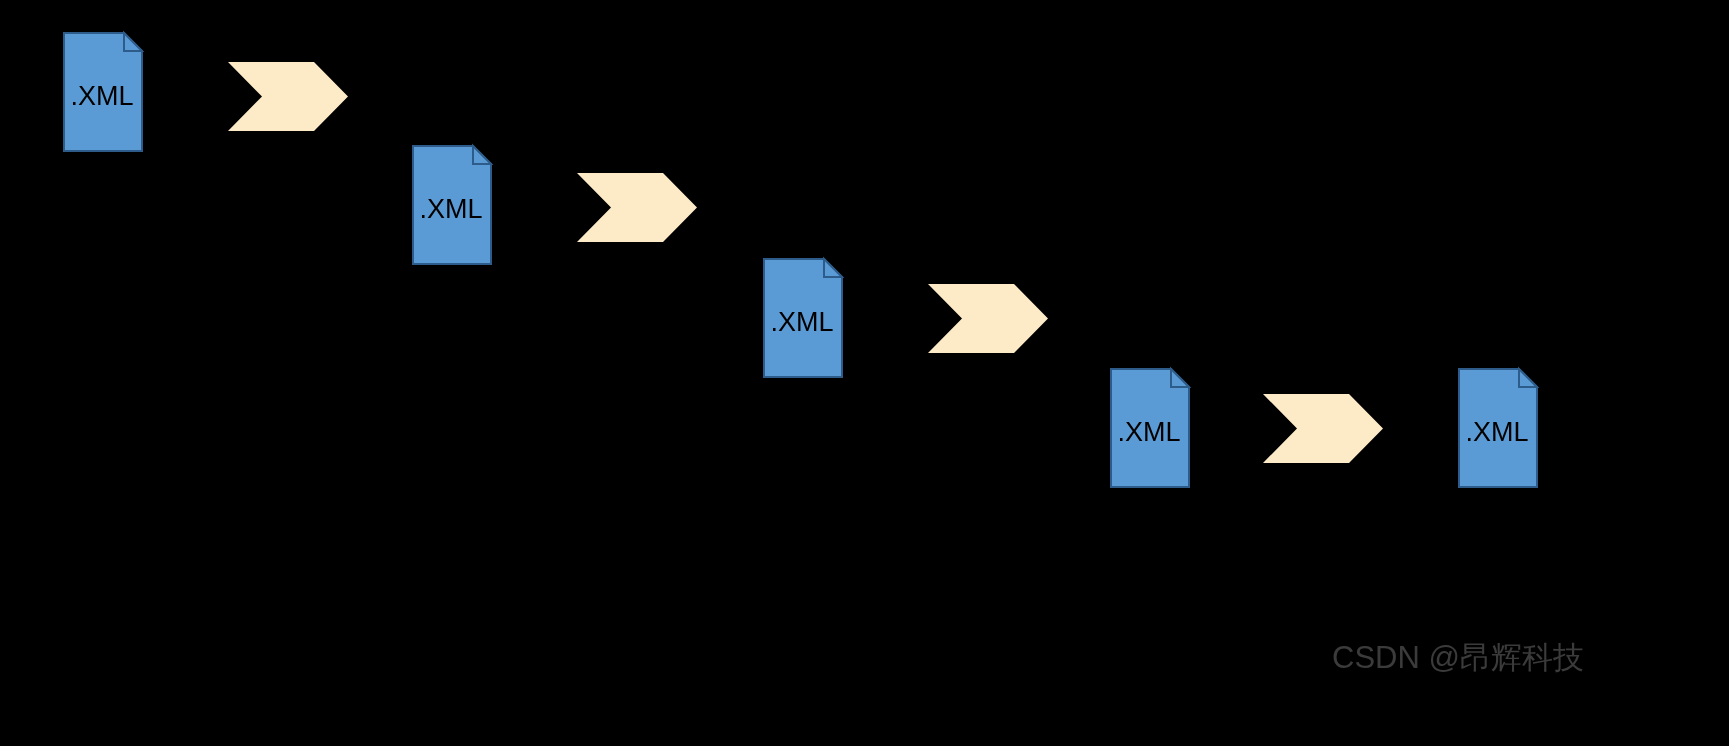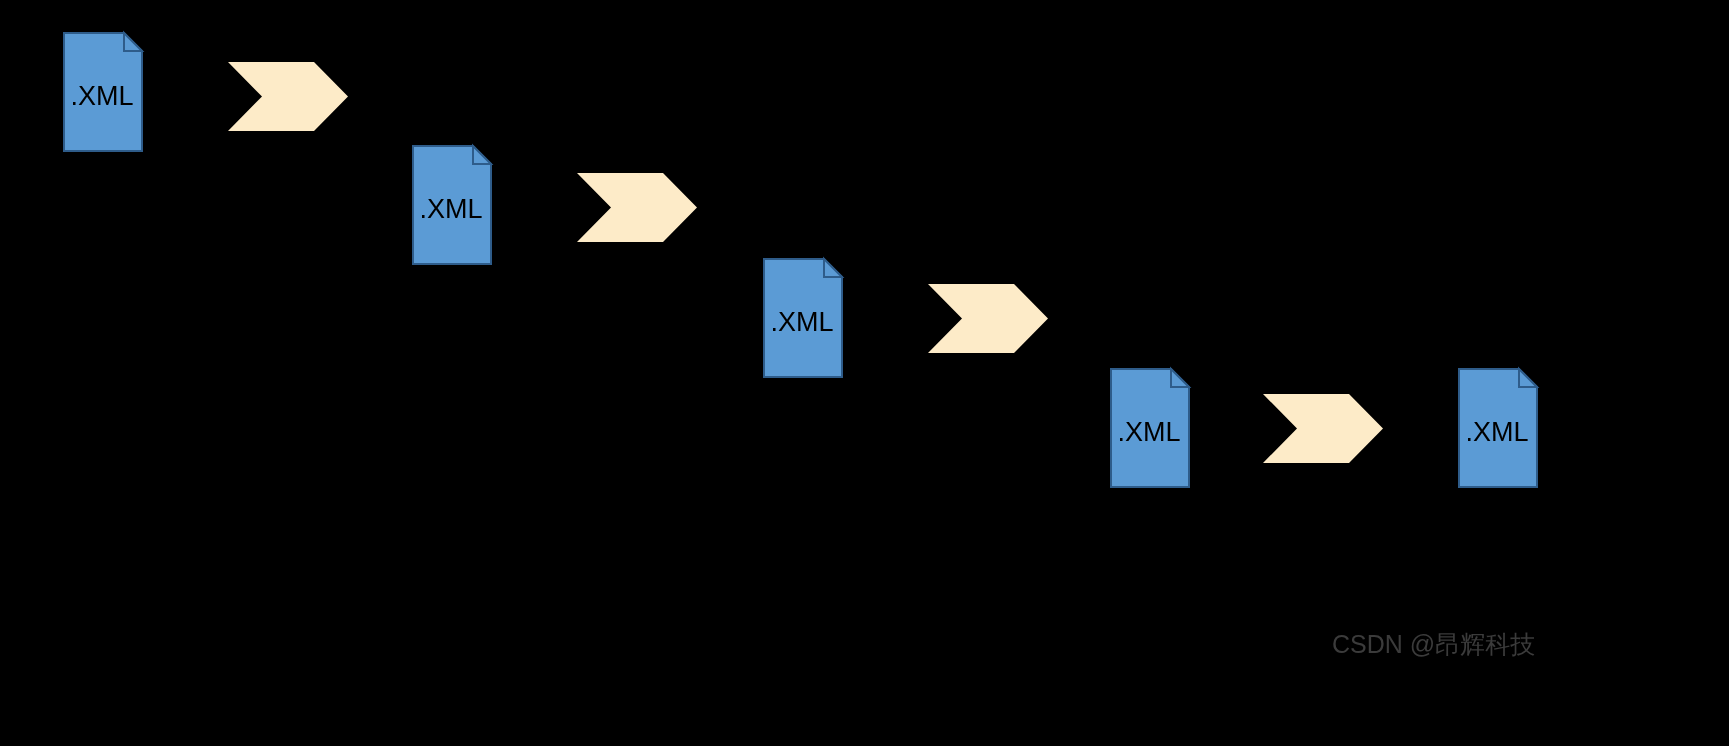--- a/index.html
+++ b/index.html
@@ -34,23 +34,24 @@
     font-size: 27px;
     line-height: 1;
     letter-spacing: 0px;
     white-space: nowrap;
     pointer-events: none;
   }
   .watermark {
     position: absolute;
     color: #3b3b3b;
     font-family: "Liberation Sans", sans-serif;
-    font-size: 25px;
+    font-size: 31px;
     line-height: 1;
     white-space: nowrap;
+    margin-top: 10px;
   }
 </style>
 </head>
 <body>
 
 <div id="canvas" style="width: 1729px; height: 746px; background: rgb(0, 0, 0);">
 
   <div class="node" style="left: 63px; top: 32px; width: 78px; height: 118px;">
     <svg class="doc-svg" width="80" height="120" viewBox="0 0 80 120" aria-hidden="true">
       <path d="M1,1 H61 L79,19 V119 H1 Z" fill="#5B9BD5" stroke="#2E5C8A" stroke-width="2" stroke-linejoin="miter"></path>

